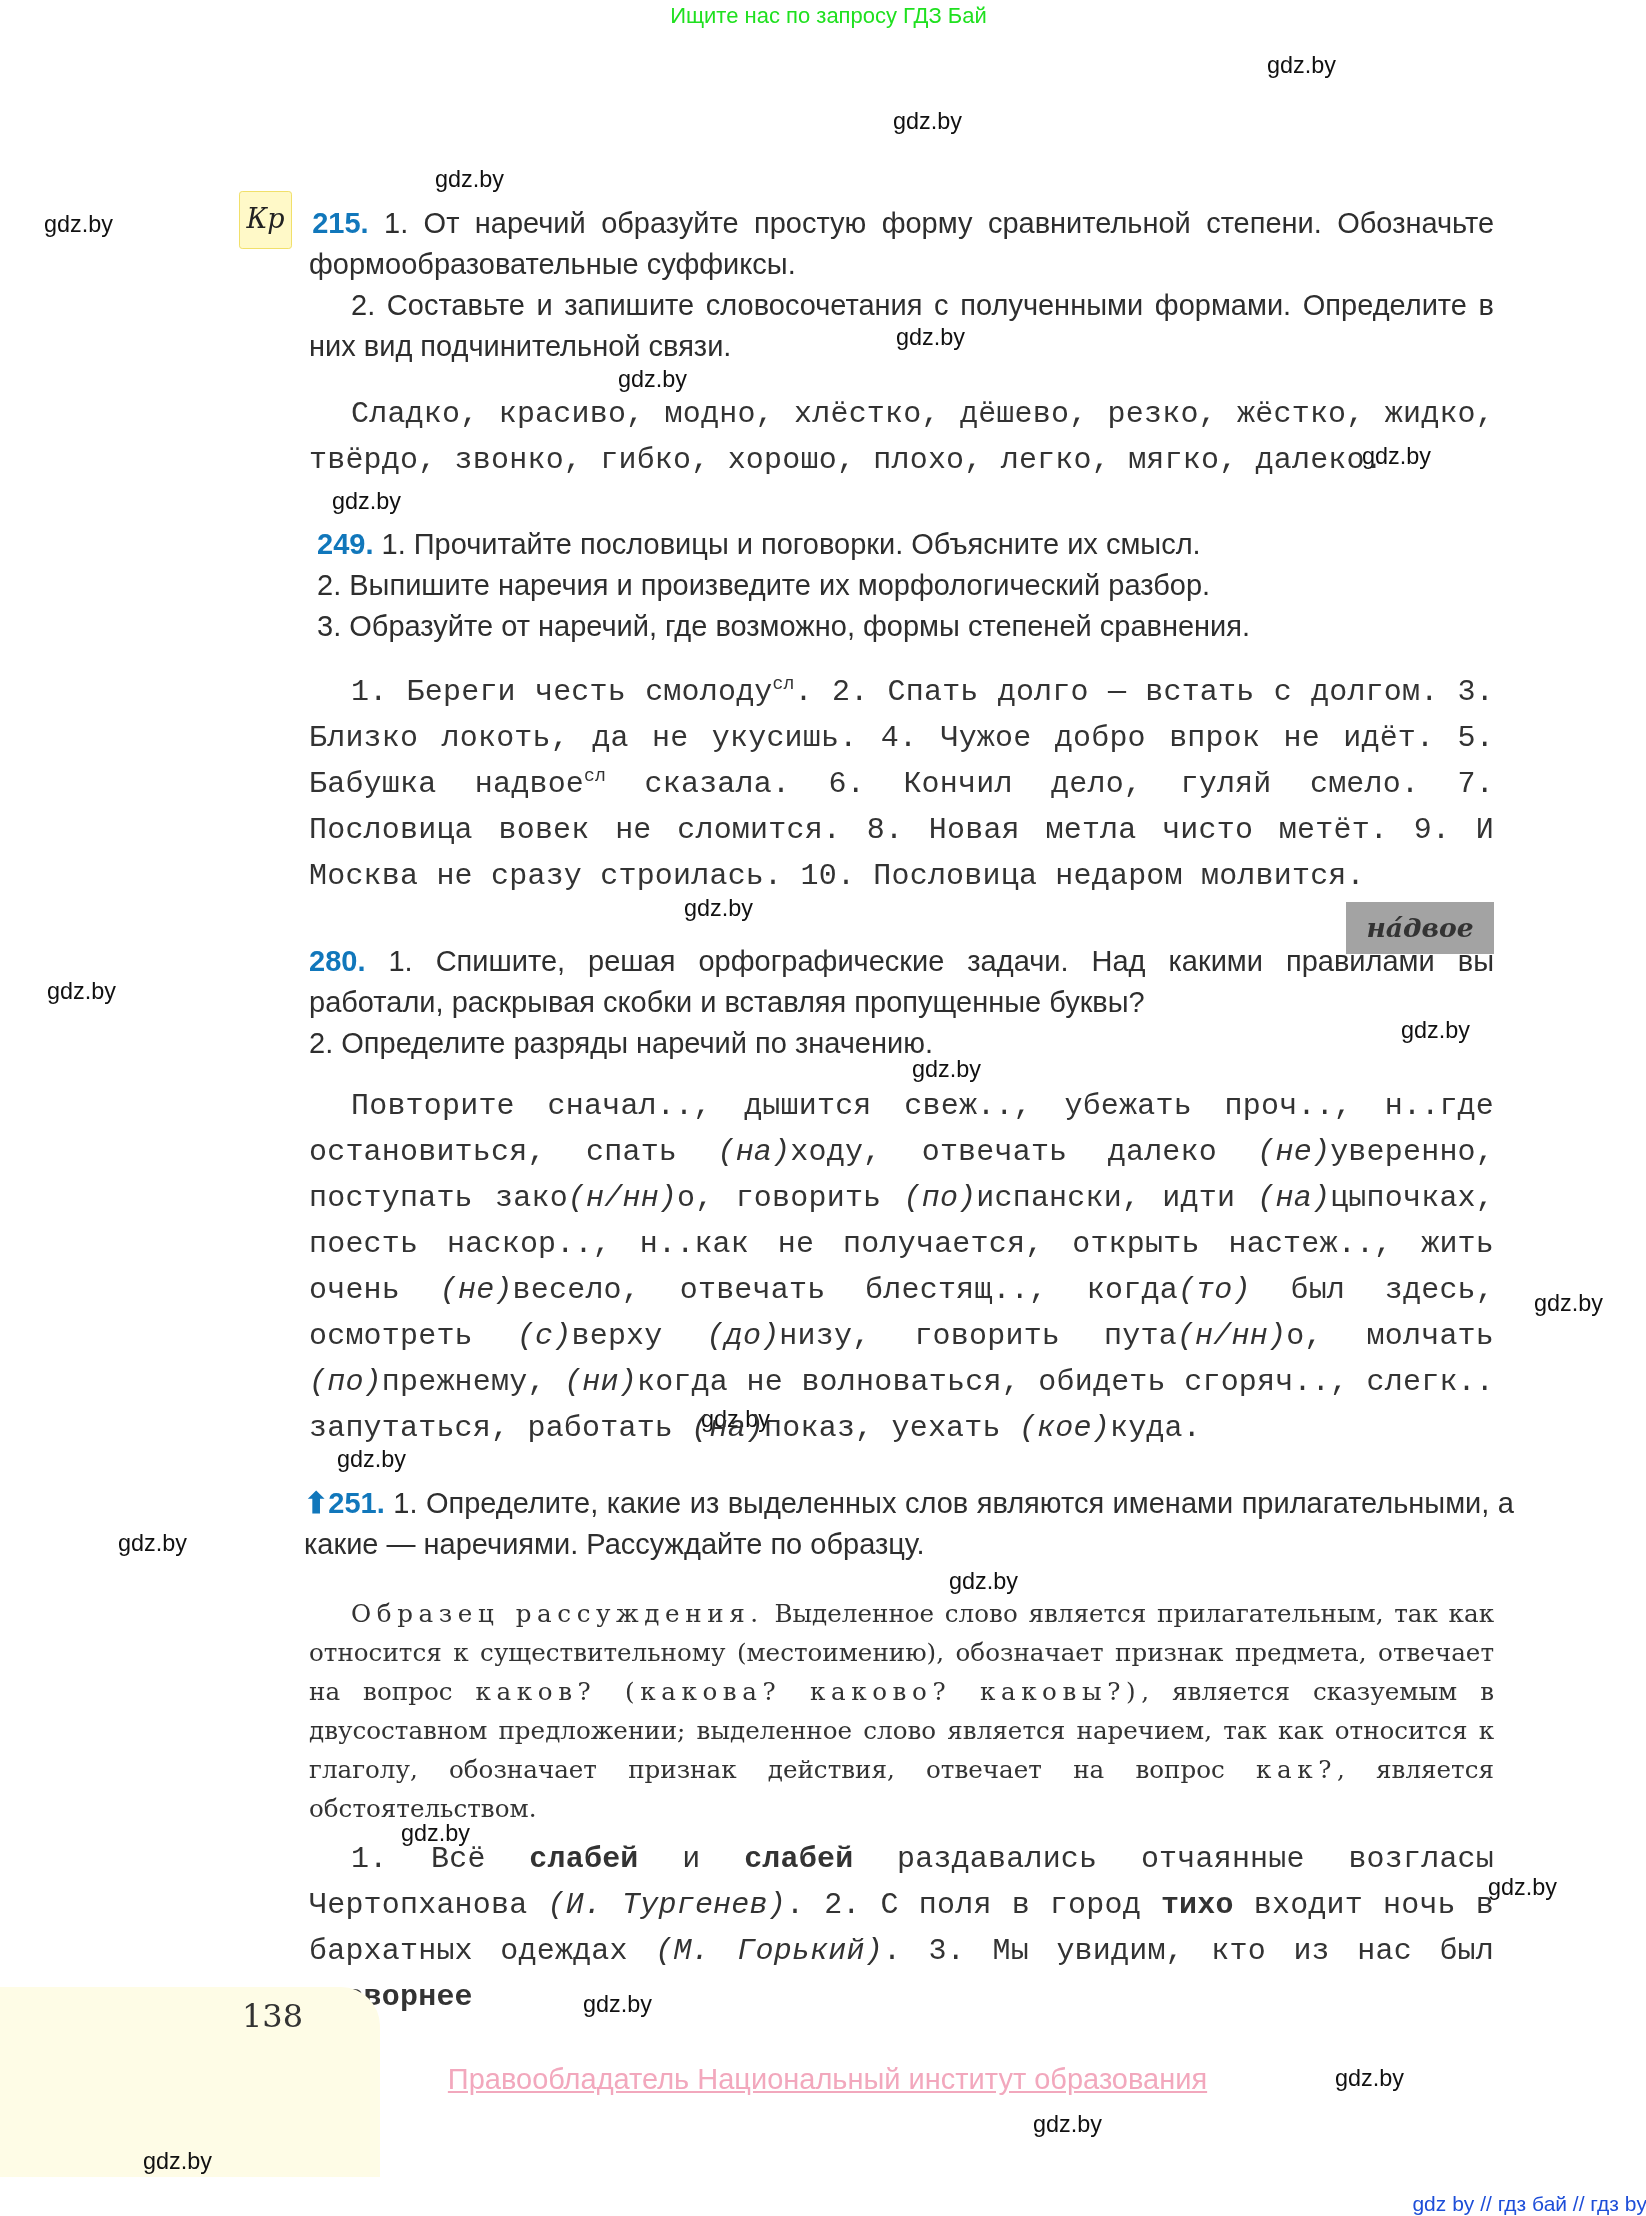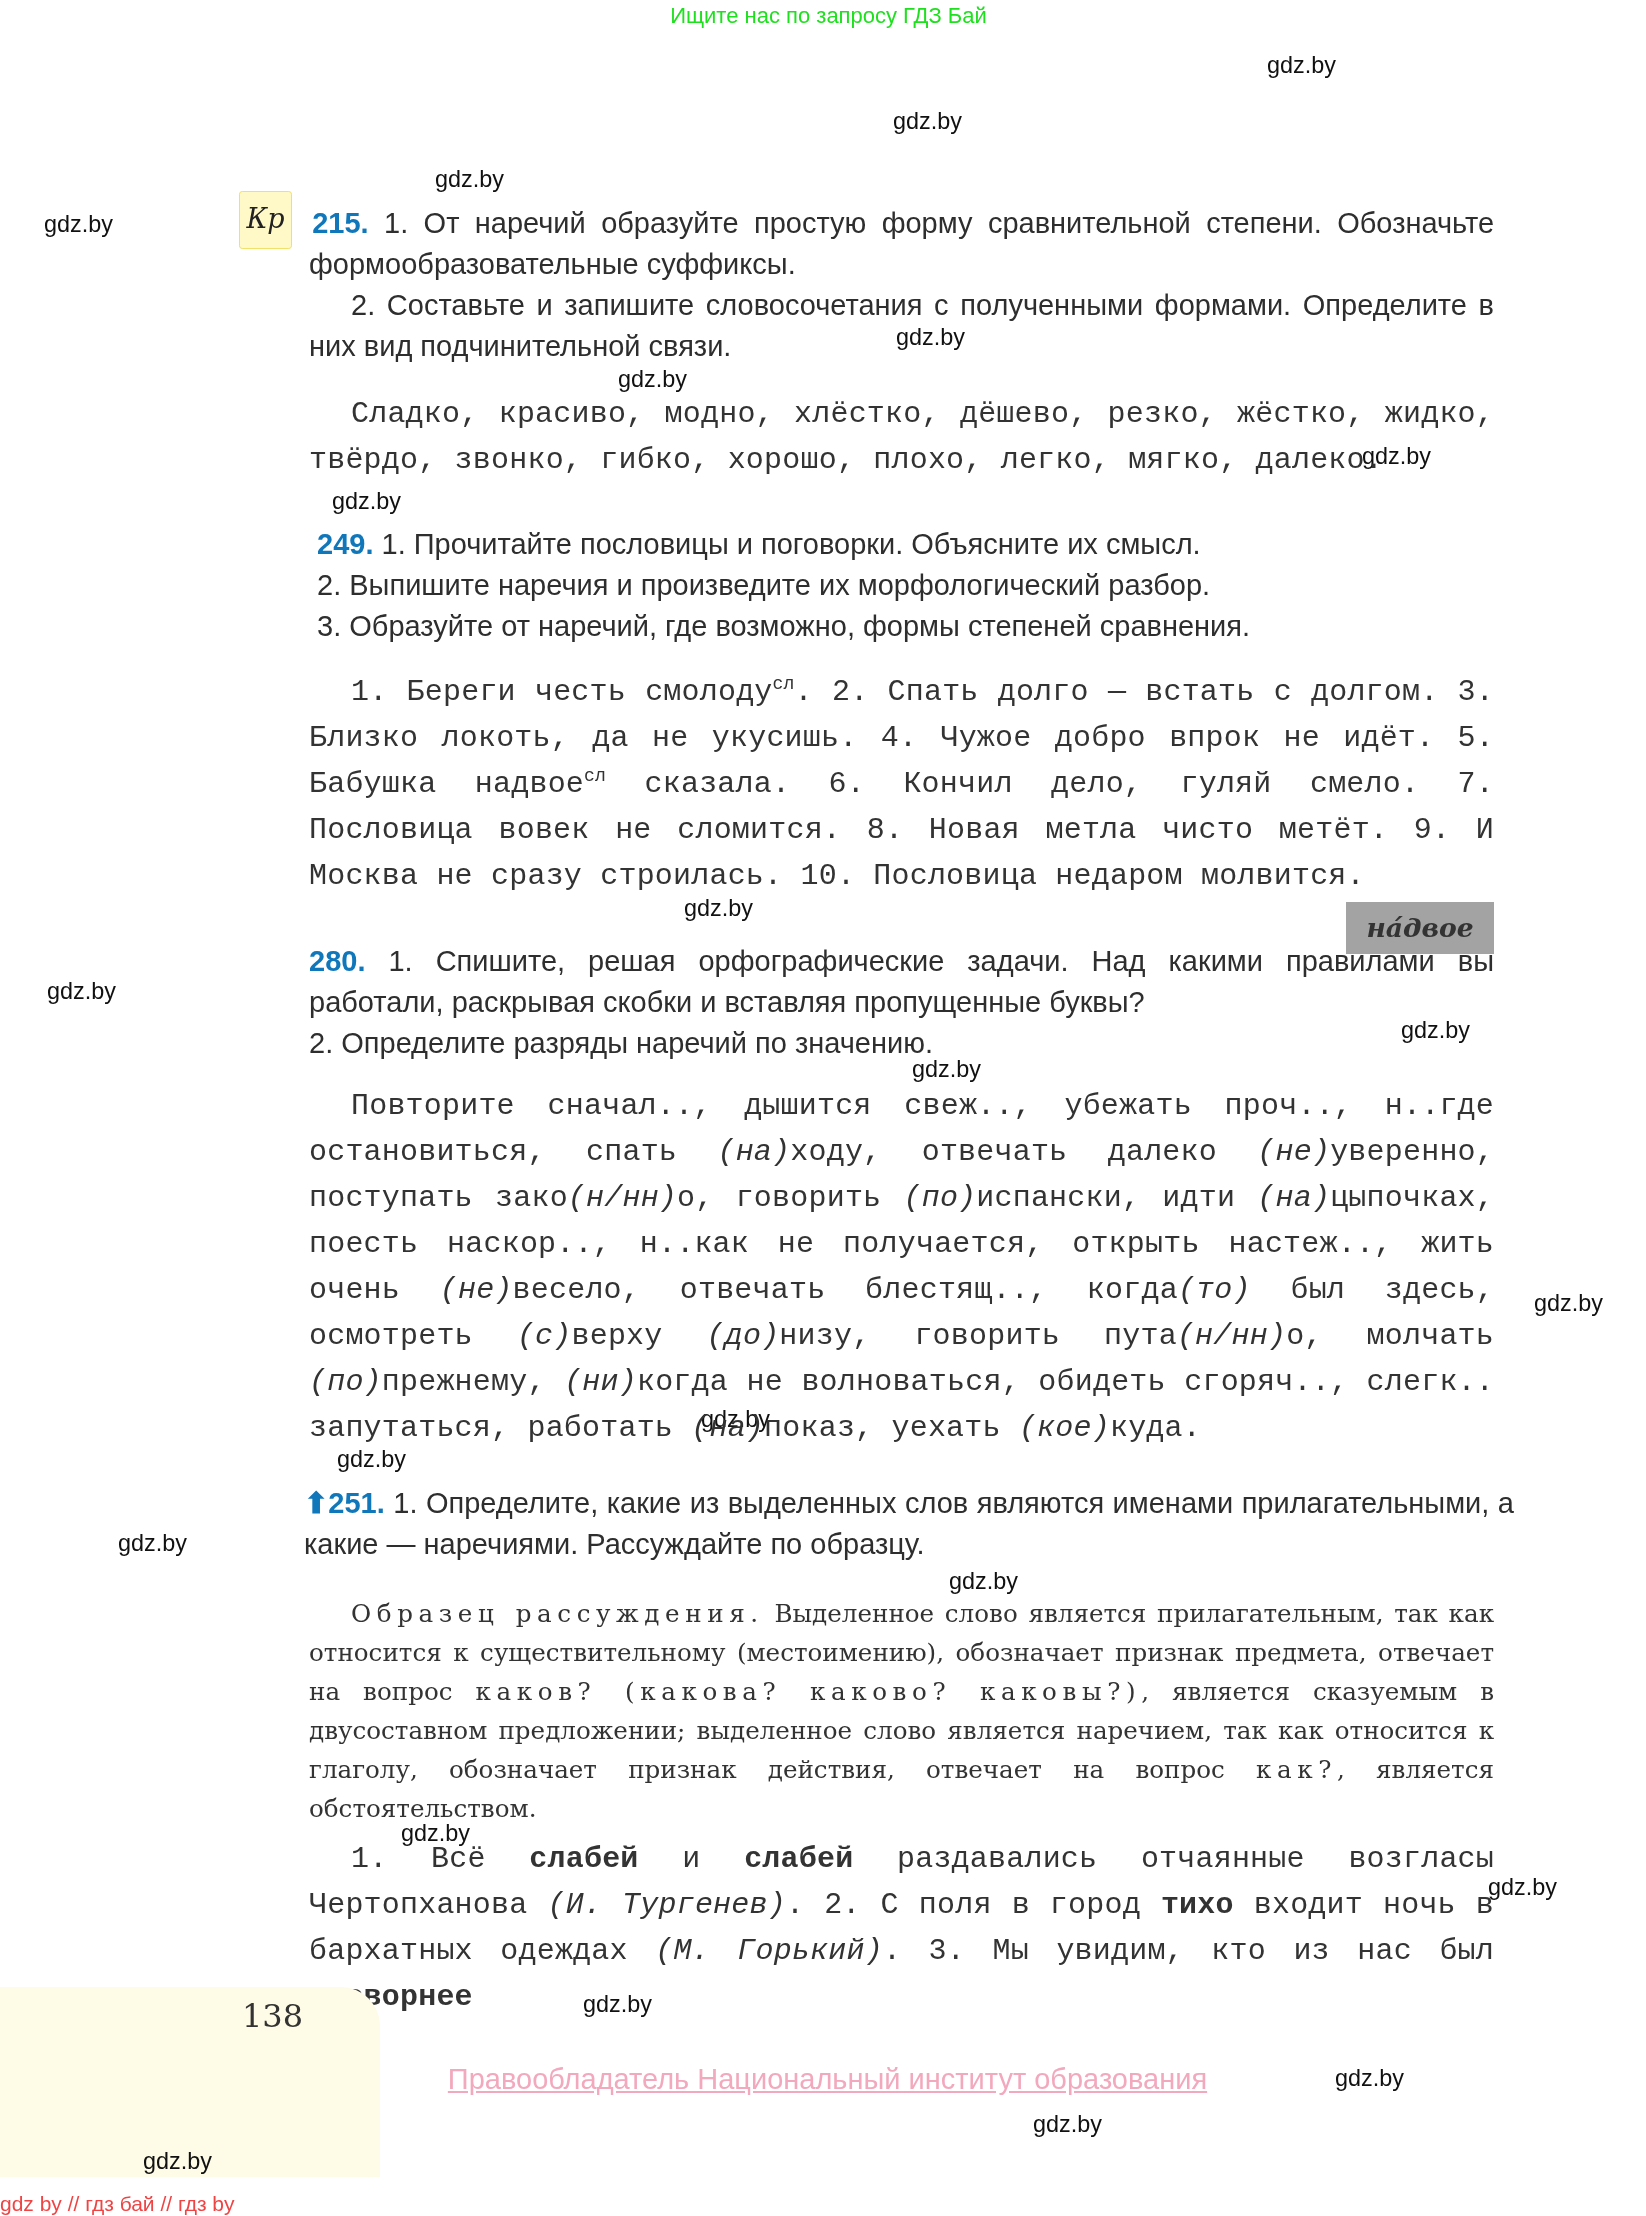--- a/index.html
+++ b/index.html
@@ -16,21 +16,21 @@
   .kr span{font-size:27px;}
   .side-note{position:absolute;left:1346px;top:866px;width:148px;height:52px;background:#a3a3a3;font-family:"DejaVu Serif",serif;font-style:italic;font-weight:bold;font-size:26.6px;line-height:52px;text-align:center;color:#333;margin-top:36px;}
   i.it{font-style:italic;}
   b.bd{font-weight:bold;}
   sup{font-size:60%;line-height:0;}
   .spaced{letter-spacing:5.6px;}
   .arrow{display:inline-block;color:#1177bb;font-weight:bold;}
   .pagebox{position:absolute;left:0;top:1987px;width:380px;height:190px;background:#fefce6;border-top-right-radius:39px;}
   .pagenum{position:absolute;left:242px;top:1997px;font-family:"DejaVu Serif",serif;font-size:32px;color:#333;}
   .copyright{position:absolute;left:380px;top:2063px;width:895px;text-align:center;font-family:"Liberation Sans",sans-serif;font-size:29px;color:#f2a8bd;text-decoration:underline;text-decoration-color:#f2a8bd;}
-  .footer{position:absolute;top:2192px;left:0;width:1647px;text-align:left;font-family:"Liberation Sans",sans-serif;font-size:21px;color:#ef4444;}
+  .footer{position:absolute;top:2192px;left:0;width:1647px;text-align:right;font-family:"Liberation Sans",sans-serif;font-size:21px;color:#1d4ed8;}
 </style>
 </head>
 <body>
 
 <div class="banner">Ищите нас по запросу ГДЗ Бай</div>
 
 <div class="wm" style="left:1267px;top:52px">gdz.by</div>
 <div class="wm" style="left:893px;top:108px">gdz.by</div>
 <div class="wm" style="left:435px;top:166px">gdz.by</div>
 <div class="wm" style="left:44px;top:211px">gdz.by</div>

